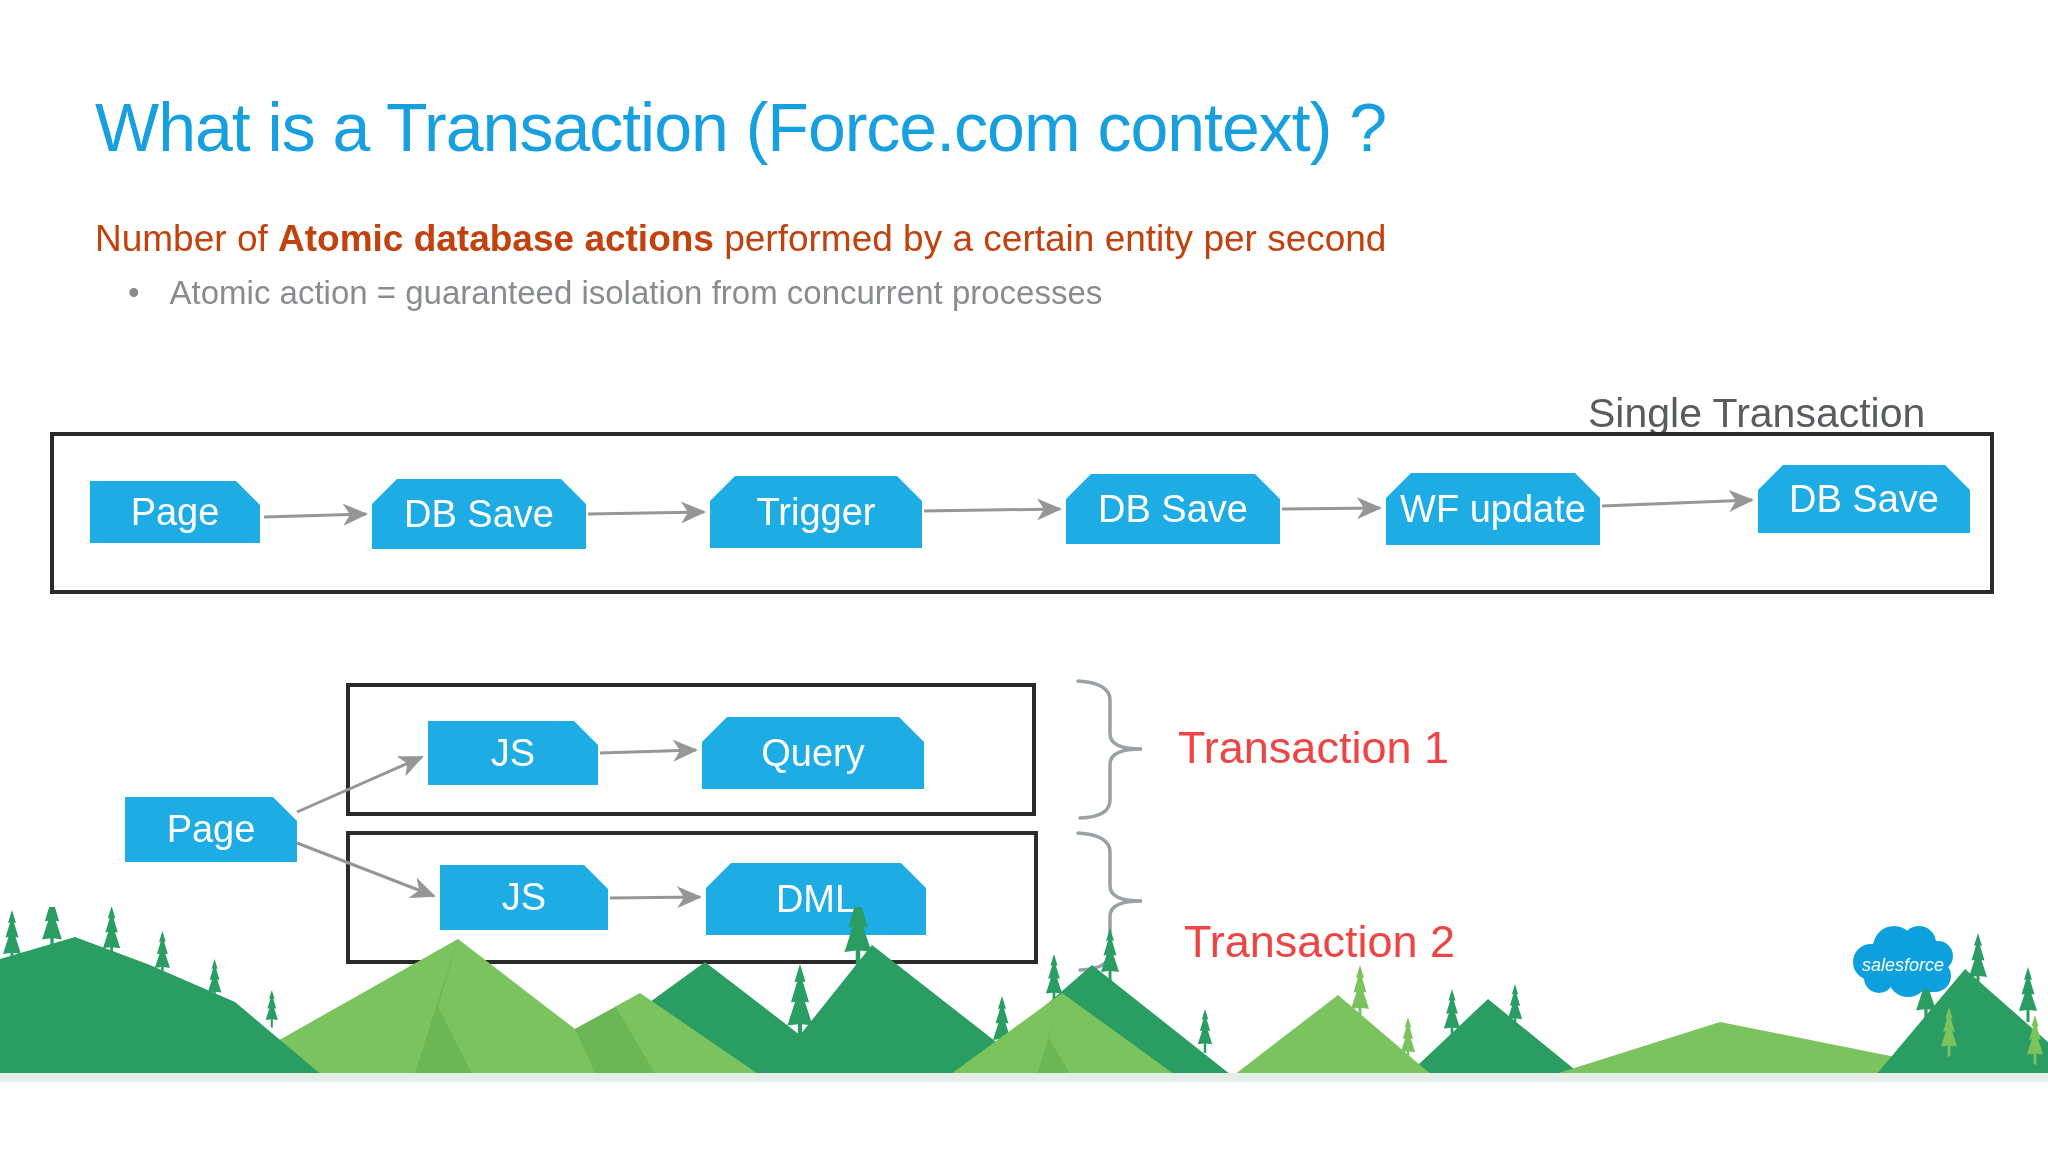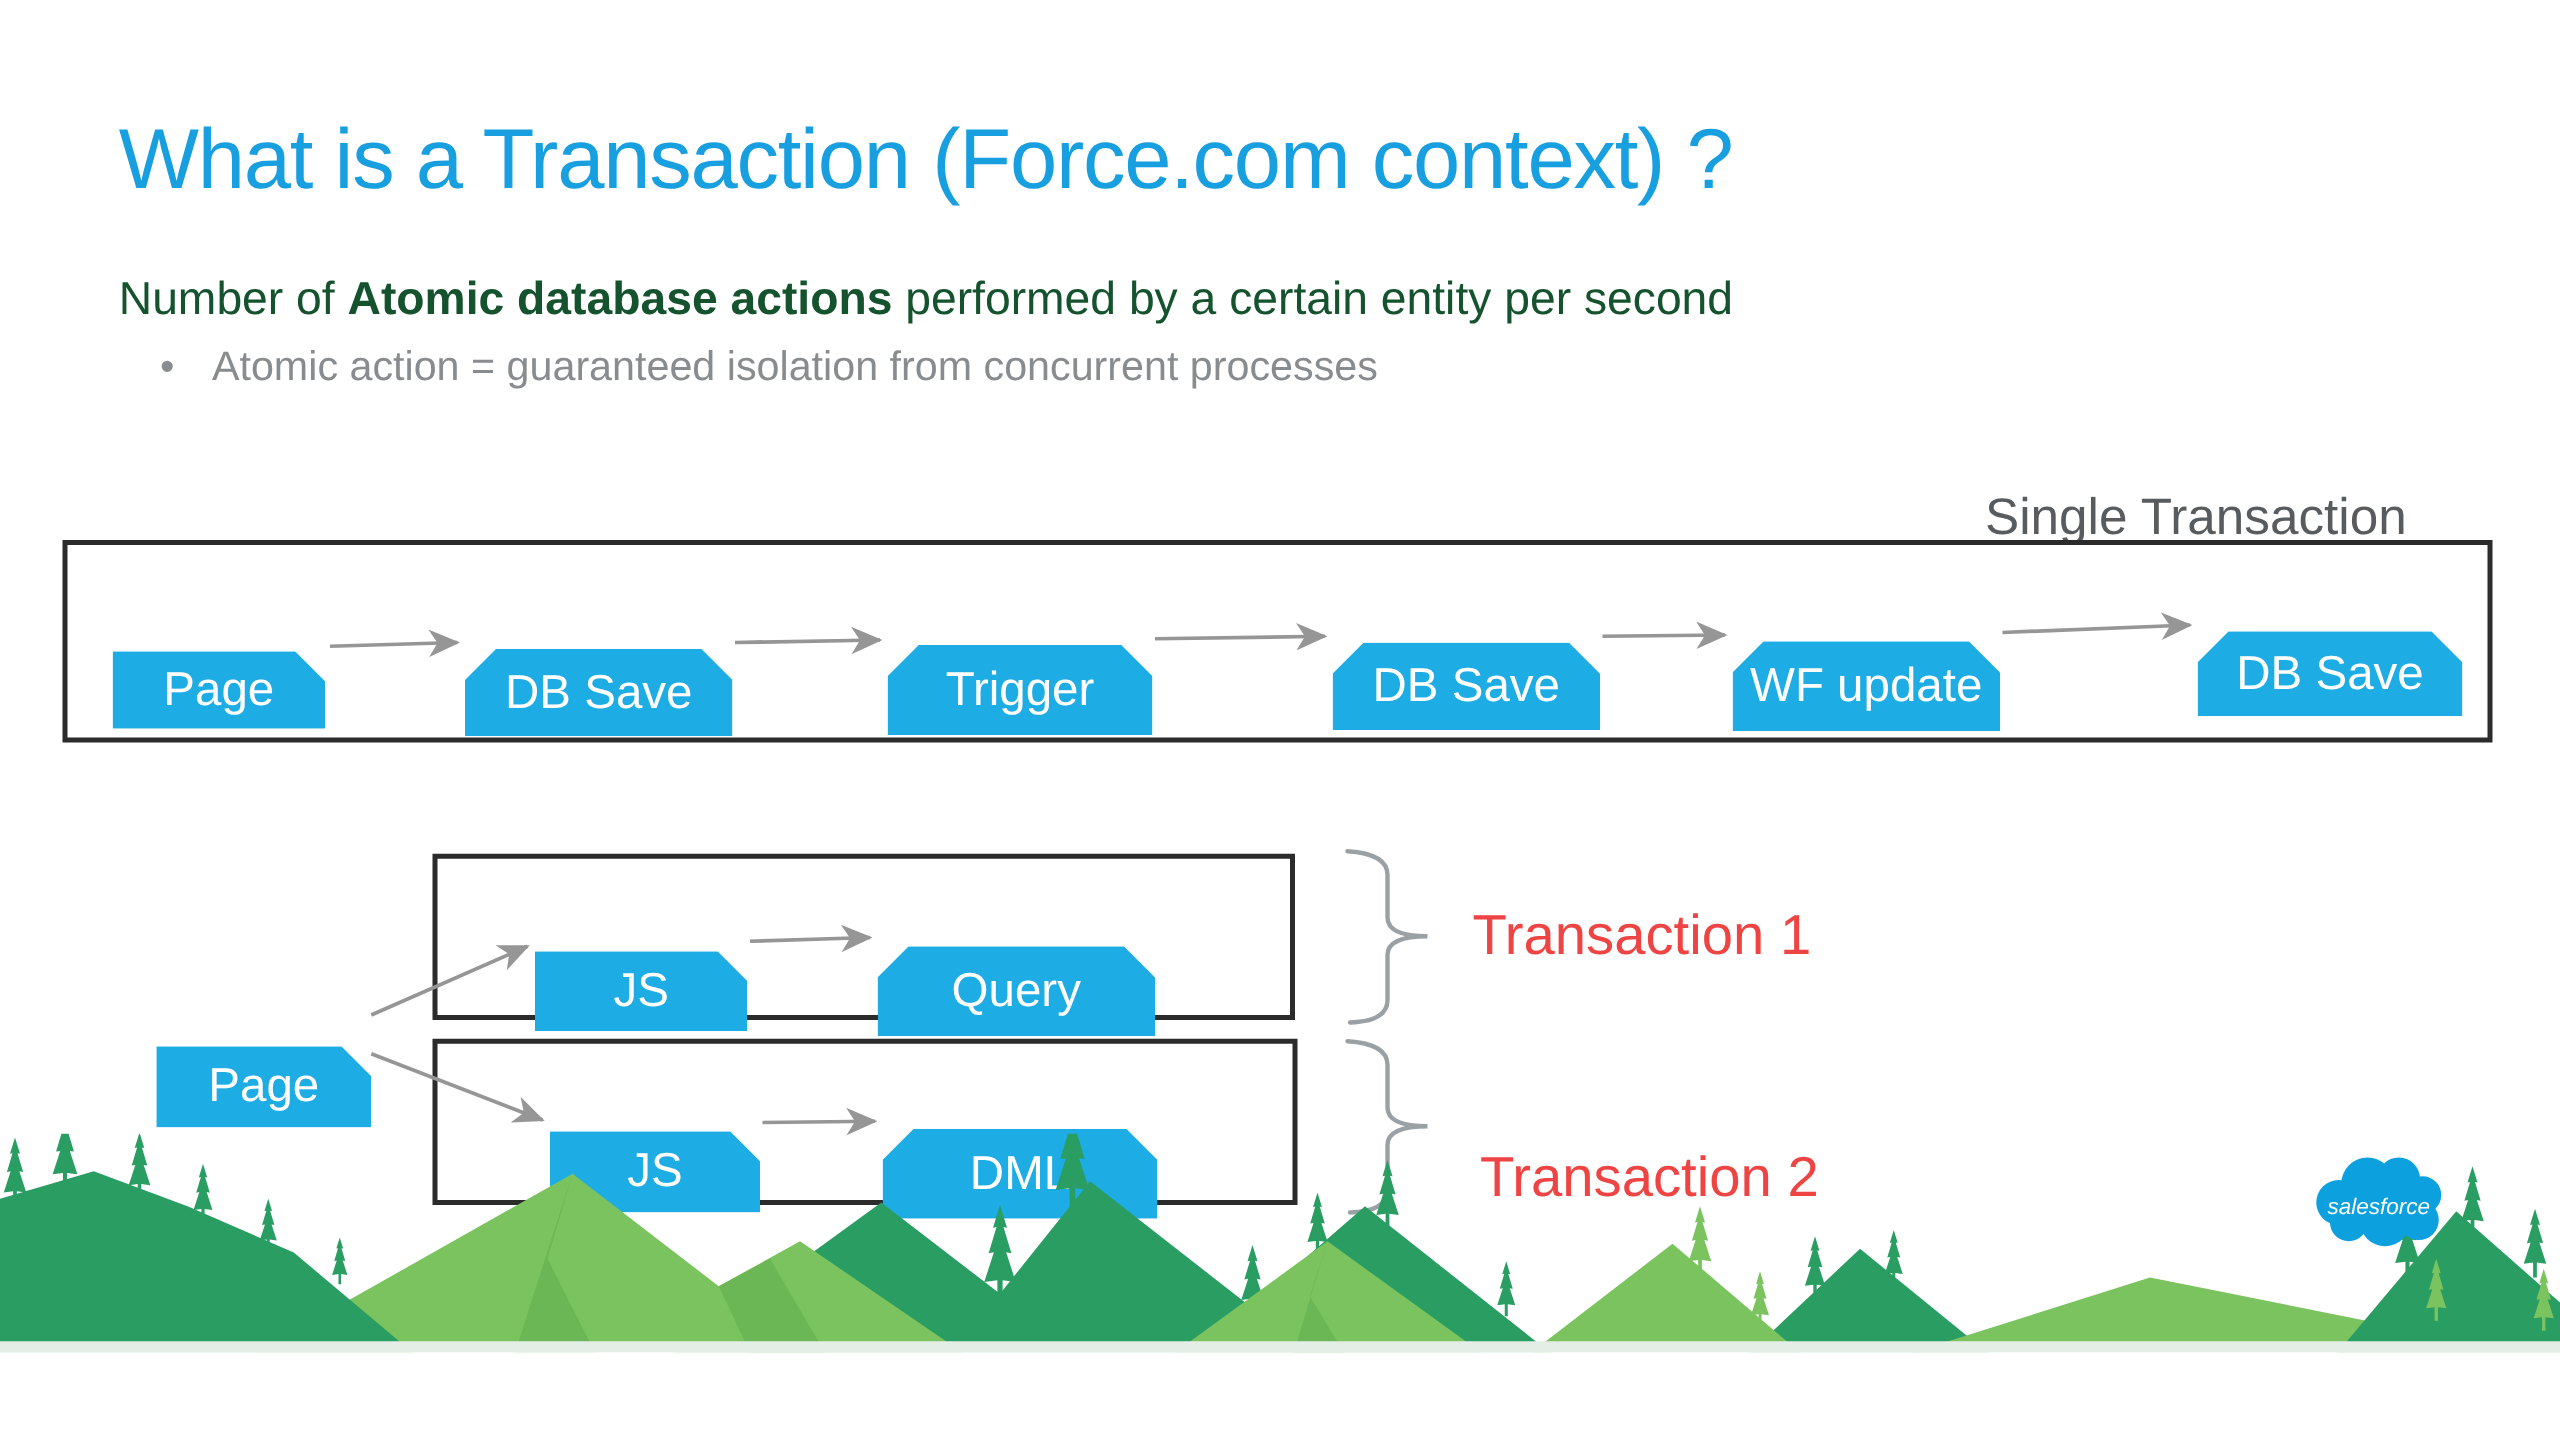--- a/index.html
+++ b/index.html
@@ -10,21 +10,21 @@
     overflow:hidden;
     font-family:"Liberation Sans", sans-serif;
   }
   .title{
     position:absolute;left:95px;top:88px;
     font-size:68px;letter-spacing:-1px;font-weight:400;
     color:#179FDF;white-space:nowrap;margin:0;
   }
   .subtitle{
     position:absolute;left:95px;top:218px;
-    font-size:37px;color:#14532d;white-space:nowrap;margin:0;
+    font-size:37px;color:#c2410c;white-space:nowrap;margin:0;
   }
   .subtitle b{font-weight:700;}
   .bullet-row{
     position:absolute;left:128px;top:274px;
     font-size:33px;color:#898C8F;white-space:nowrap;
     display:flex;align-items:baseline;gap:30px;
   }
   .single-label{
     position:absolute;left:1588px;top:374px;
     font-size:41px;color:#595C5F;white-space:nowrap;margin-top:16px;
@@ -32,21 +32,20 @@
   .frame{
     position:absolute;box-sizing:border-box;
     border:4px solid #2B2B2B;background:transparent;
   }
   .pbox{
     position:absolute;
     background:#1EACE4;color:#ffffff;
     display:flex;align-items:center;justify-content:center;
     font-size:38px;white-space:nowrap;
     filter:drop-shadow(3px 4px 3px rgba(0,0,0,0.13));
-    margin-top:40px;
   }
   .snip-r{clip-path:polygon(0 0, calc(100% - 24px) 0, 100% 24px, 100% 100%, 0 100%);}
   .snip-b{clip-path:polygon(25px 0, calc(100% - 25px) 0, 100% 25px, 100% 100%, 0 100%, 0 25px);}
   .txn-label{
     position:absolute;font-size:45px;color:#ef4444;white-space:nowrap;
   }
   .overlay{
     position:absolute;left:0;top:0;width:2048px;height:1153px;
     pointer-events:none;
   }

